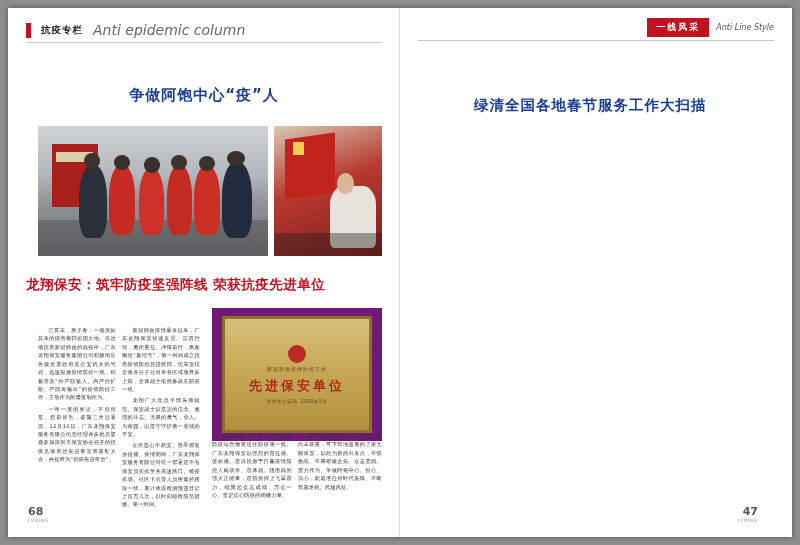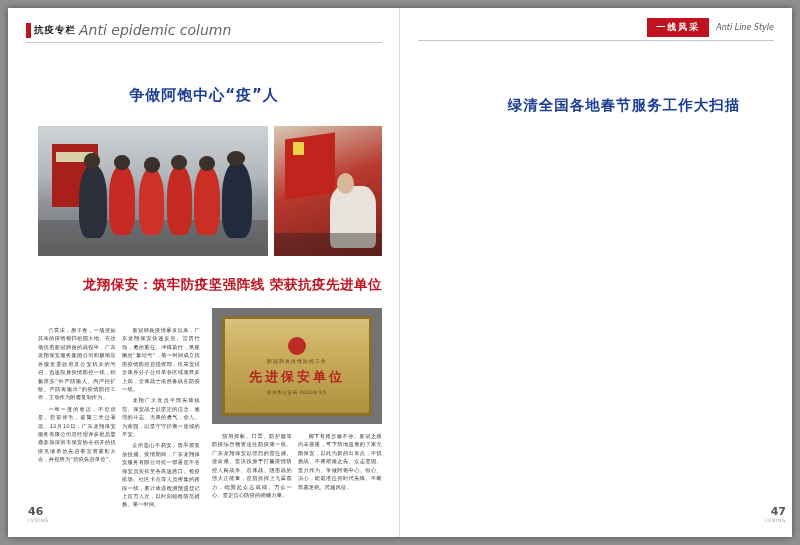--- a/index.html
+++ b/index.html
@@ -13,21 +13,21 @@
     background:#ffffff;
     box-shadow:0 0 6px rgba(0,0,0,.45);
     display:flex;
   }
   .page{position:relative;height:100%;box-sizing:border-box;}
   .page-left{width:392px;background:#ffffff;border-right:1px solid #d8d8d8;}
   .page-right{width:392px;background:#ffffff;}
 
   
   .head-left{
-    position:absolute;left:18px;top:14px;display:flex;align-items:center;gap:3px;
+    position:absolute;left:18px;top:14px;display:flex;align-items:center;gap:10px;
   }
   .head-left .redbar{width:5px;height:15px;background:#c1121f;}
   .head-left .cn{font-size:9.5px;font-weight:bold;color:#222;letter-spacing:1px;}
   .head-left .en{font-size:14px;color:#666;font-style:italic;}
   .head-rule{
     position:absolute;left:18px;top:34px;width:356px;height:1px;background:#c9c9c9;
   }
   .head-right{
     position:absolute;right:18px;top:10px;display:flex;align-items:center;gap:7px;
   }
@@ -39,38 +39,38 @@
   .head-rule-r{
     position:absolute;right:18px;top:32px;width:356px;height:1px;background:#c9c9c9;
   }
 
   
   .title-a{
     position:absolute;left:18px;top:78px;width:356px;text-align:center;
     font-size:15px;font-weight:bold;color:#1c3f94;letter-spacing:1px;
   }
   .title-b{
-    position:absolute;left:18px;top:268px;width:356px;text-align:right;
+    position:absolute;left:18px;top:268px;width:356px;text-align:left;
     font-size:13.5px;font-weight:bold;color:#c1121f;letter-spacing:.5px;
   }
   .title-r{
-    position:absolute;right:18px;top:88px;width:300px;text-align:center;
+    position:absolute;right:18px;top:88px;width:300px;text-align:left;
     font-size:14.5px;font-weight:bold;color:#1c3f94;letter-spacing:1px;
   }
 
   
   .photo{position:absolute;overflow:hidden;background:#b9b9b9;}
   .photo .sky{position:absolute;inset:0;}
   
   .ph-l1{left:30px;top:118px;width:230px;height:130px;}
   .ph-l1 .sky{background:linear-gradient(180deg,#cfd3d6 0%,#b2b7bb 38%,#8f9296 60%,#6e7174 100%);}
   .ph-l2{left:266px;top:118px;width:108px;height:130px;}
   .ph-l2 .sky{background:linear-gradient(160deg,#d7c9b4 0%,#b8392f 45%,#7d1f1a 100%);}
   
-  .ph-l3{left:204px;top:300px;width:170px;height:116px;background:#737373;}
+  .ph-l3{left:204px;top:300px;width:170px;height:133px;background:#701a75;font-family:Liberation Mono, monospace;}
 
   
   .figs{position:absolute;inset:0;}
   .f{position:absolute;border-radius:45% 45% 30% 30%;}
   .banner{position:absolute;background:#b5231f;}
   .floor{position:absolute;left:0;right:0;bottom:0;background:rgba(60,60,60,.35);}
 
   
   .col{
     position:absolute;font-size:5.2px;line-height:1.62;color:#333;
@@ -82,21 +82,21 @@
   .l-col2{left:114px;top:318px;width:78px;height:170px;}
   .l-col4{left:204px;top:424px;width:80px;height:76px;}
   .l-col5{left:290px;top:424px;width:84px;height:76px;}
 
   
   .pgnum{
     position:absolute;bottom:14px;font-size:11px;color:#555;font-weight:bold;
   }
   .pgnum .sub{display:block;font-size:4.6px;color:#999;letter-spacing:.6px;font-weight:normal;}
   .pg-l{left:20px;}
-  .pg-r{right:6px;text-align:right;}
+  .pg-r{right:34px;text-align:right;}
 
   
   .plaque{
     position:absolute;left:10px;top:8px;right:10px;bottom:8px;
     background:linear-gradient(180deg,#d9c17a 0%,#c8a959 45%,#b0913f 100%);
     border:3px solid #8d6f2c;box-sizing:border-box;
     display:flex;flex-direction:column;align-items:center;justify-content:center;
   }
   .plaque .emb{width:18px;height:18px;border-radius:50%;background:#b92b24;margin-bottom:3px;}
   .plaque .t1{font-size:5px;color:#5c4412;letter-spacing:1px;}
@@ -174,21 +174,21 @@
     </div>
 
     <div class="col l-col4">
       <p>防用挥帐、口罩、防护服等防疫综合物资送往防疫第一线。广东龙翔保安以强烈的责任感、使命感、坚决投身于打赢疫情防控人民战争、总体战、阻击战的强大正能量，是指抓挥上飞翼奋力，端聚起众志成城、万众一心、坚定信心防疫的磅礴力量。</p>
     </div>
     <div class="col l-col5">
       <p>脚下有路步履不停。新冠之路尚未曾重，可下筑地道着的了家无限保安，以此为新的出发点，不惧挑战、不畏艰难之先、众志坚固、坚力作为、争做阿饱中心、恒心、决心，能最准任何时代先锋、不断筑墓足砲、跨越风征。</p>
     </div>
 
     <div class="pgnum pg-l">
-      <span>46</span>
+      <span>68</span>
       <span class="sub">LVQING</span>
     </div>
   </div>
 
   <div class="page page-right">
 
     <div class="head-right">
       <div class="tagbox">一线风采</div>
       <div class="en">Anti Line Style</div>
     </div>

